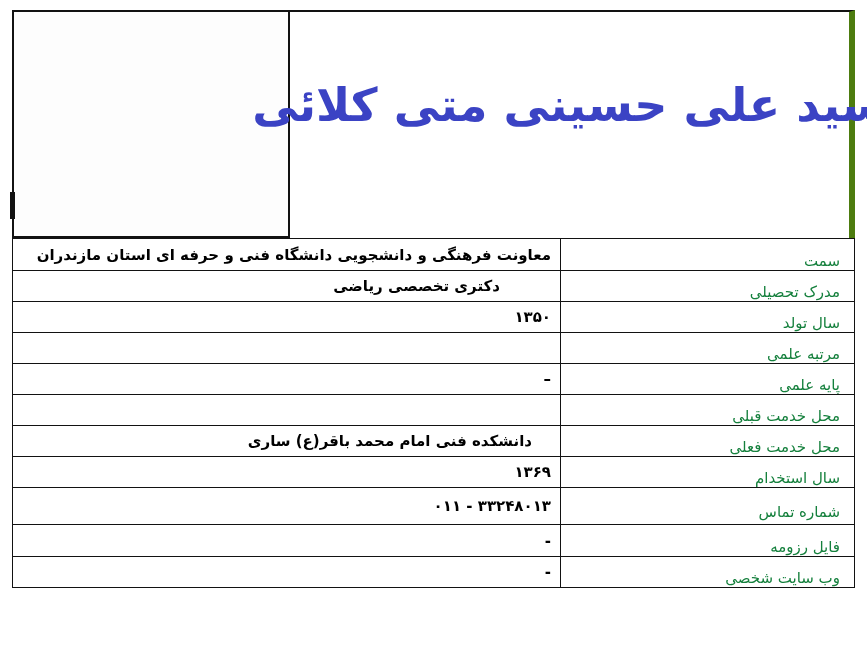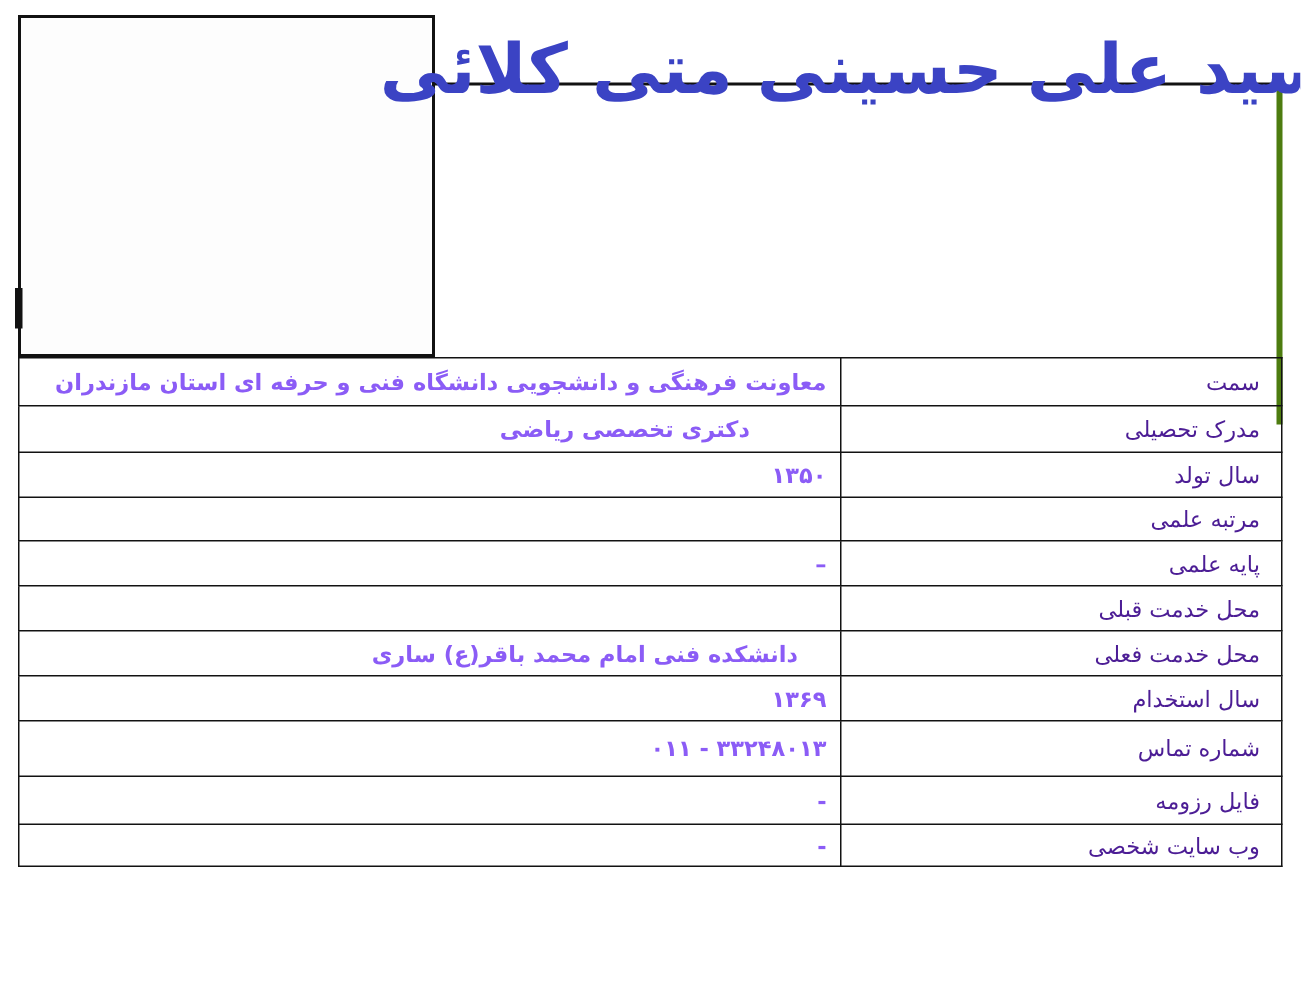--- a/index.html
+++ b/index.html
@@ -10,45 +10,44 @@
   
   .photo-box {
     position:absolute; left:12px; top:10px; width:278px; height:228px;
     border:2px solid #121212; box-sizing:border-box; background:#fdfdfd;
   }
   .artifact-mark {
     position:absolute; left:10px; top:192px; width:5px; height:27px; background:#121212;
   }
   .title-area {
     position:absolute; left:290px; top:10px; width:565px; height:228px;
-    border-top:2px solid #121212; border-right:4px solid #4d7c0f;
-    box-sizing:border-box; display:flex; justify-content:center;
+    border-top:2px solid #121212; border-right:6px solid #4d7c0f;
+    box-sizing:border-box; display:flex; align-items:center; justify-content:center;
     direction:rtl;
-    margin-top:45px;
   }
   .person-name {
     color:#3b43c4; font-weight:bold; font-size:46px; line-height:1.2;
     margin-top:-38px; white-space:nowrap;
   }
   
   table.profile {
     position:absolute; left:12px; top:238px; width:843px;
     border-collapse:collapse; direction:rtl; table-layout:fixed;
   }
   table.profile td {
     border:1.5px solid #121212; box-sizing:border-box;
     vertical-align:middle; overflow:hidden; white-space:nowrap;
   }
   td.label-cell {
-    width:294px; text-align:right; padding:0 14px 0 4px;
-    font-size:15px; color:#4c1d95; font-weight:normal;
+    width:294px; text-align:right; padding:12px 14px 0 4px;
+    font-size:15px; color:#15803d; font-weight:normal;
   }
   td.value-cell {
     text-align:right; padding:0 9px 0 4px;
-    font-weight:bold; font-size:15px; color:#8b5cf6;
+    font-weight:bold; font-size:15px; color:#000000;
   }
   td.value-cell.pad60 { padding-right:60px;padding-left:39px; }
   td.value-cell.pad28 { padding-right:28px; }
   .maroon { color:#8e1b1b; }
   .orange { color:#a85e1c; }
   .olive  { color:#6a5424; }
   .gray-dash { color:#3a3a3a; font-weight:normal; font-size:14px; }
 </style>
 </head>
 <body>

